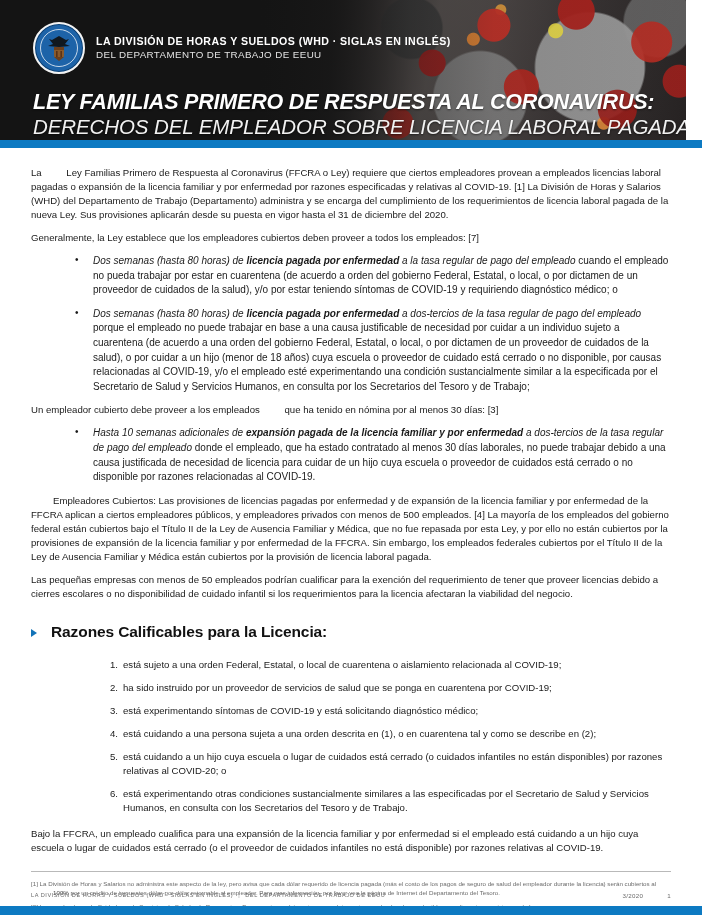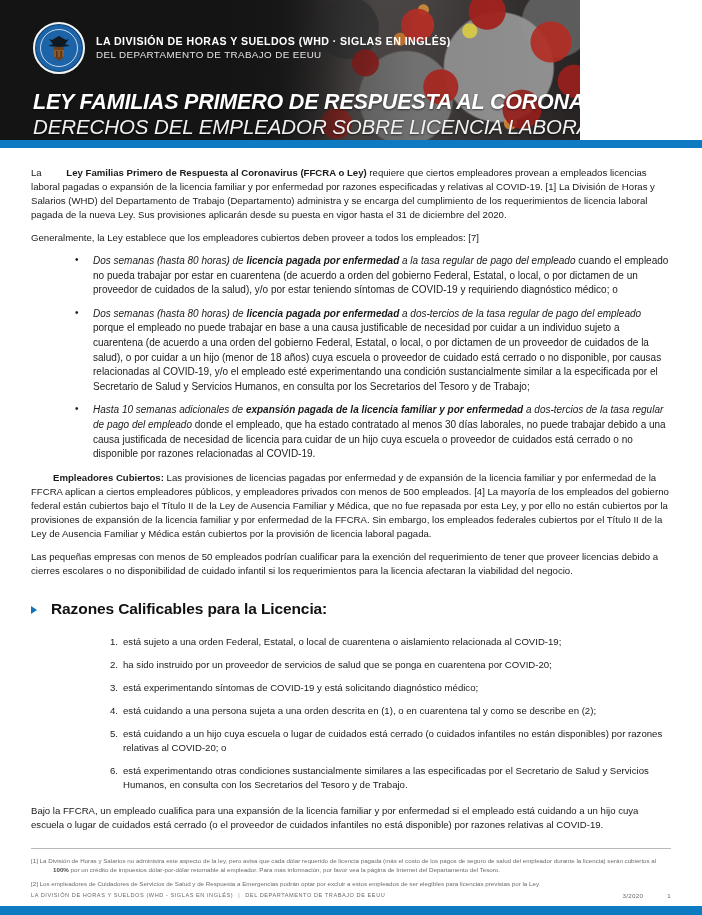--- a/index.html
+++ b/index.html
@@ -12,21 +12,21 @@
     height: 915px;
     font-family: "Liberation Sans", sans-serif;
     color: #1a1a1a;
     overflow: hidden;
     position: relative;
   }
 
   
   .banner {
     position: relative;
-    width: 580px;
+    width: 686px;
     height: 140px;
     background: #14532d;
     overflow: hidden;
   }
   .banner-photo {
     position: absolute;
     inset: 0;
     background:
       radial-gradient(circle at 72% 18%, rgba(200,50,40,0.95) 0 16px, rgba(0,0,0,0) 17px),
       radial-gradient(circle at 84% 8%,  rgba(175,35,30,0.95) 0 18px, rgba(0,0,0,0) 19px),
@@ -144,21 +144,21 @@
   .content {
     padding: 18px 31px 0 31px;
   }
   p.para {
     margin: 0 0 9px 0;
     font-size: 9.6px;
     line-height: 1.46;
     text-align: left;
     color: #1a1a1a;
   }
-  .b { font-weight: bold; padding-left: 22px; }
+  .b { font-weight: normal; padding-left: 22px; }
   .i { font-style: italic; }
   .bi { font-weight: bold; font-style: italic; }
 
   ul.bullets {
     margin: 2px 0 9px 0;
     padding: 0;
     list-style: none;
   }
   ul.bullets > li {
     position: relative;
@@ -311,38 +311,39 @@
 
   <p class="para"><span>La </span><span class="b">Ley Familias Primero de Respuesta al Coronavirus (FFCRA o Ley)</span><span> requiere que ciertos empleadores provean a empleados licencias laboral pagadas o expansión de la licencia familiar y por enfermedad por razones especificadas y relativas al COVID-19. [1] La División de Horas y Salarios (WHD) del Departamento de Trabajo (Departamento) administra y se encarga del cumplimiento de los requerimientos de licencia laboral pagada de la nueva Ley. Sus provisiones aplicarán desde su puesta en vigor hasta el 31 de diciembre del 2020.</span></p>
 
   <p class="para">Generalmente, la Ley establece que los empleadores cubiertos deben proveer a todos los empleados: [7]</p>
 
   <ul class="bullets">
     <li><span class="i">Dos semanas (hasta 80 horas) de </span><span class="bi">licencia pagada por enfermedad</span><span class="i"> a la tasa regular de pago del empleado</span><span> cuando el empleado no pueda trabajar por estar en cuarentena (de acuerdo a orden del gobierno Federal, Estatal, o local, o por dictamen de un proveedor de cuidados de la salud), y/o por estar teniendo síntomas de COVID-19 y requiriendo diagnóstico médico; o</span></li>
     <li><span class="i">Dos semanas (hasta 80 horas) de </span><span class="bi">licencia pagada por enfermedad</span><span class="i"> a dos-tercios de la tasa regular de pago del empleado</span><span> porque el empleado no puede trabajar en base a una causa justificable de necesidad por cuidar a un individuo sujeto a cuarentena (de acuerdo a una orden del gobierno Federal, Estatal, o local, o por dictamen de un proveedor de cuidados de la salud), o por cuidar a un hijo (menor de 18 años) cuya escuela o proveedor de cuidado está cerrado o no disponible, por causas relacionadas al COVID-19, y/o el empleado esté experimentando una condición sustancialmente similar a la especificada por el Secretario de Salud y Servicios Humanos, en consulta por los Secretarios del Tesoro y de Trabajo;</span></li>
   </ul>
 
+  <p class="para"><span>Un empleador cubierto debe proveer a los empleados </span><span class="b">que ha tenido en nómina por al menos 30 días</span><span>: [3]</span></p>
 
   <ul class="bullets">
     <li><span class="i">Hasta 10 semanas adicionales de </span><span class="bi">expansión pagada de la licencia familiar y por enfermedad</span><span class="i"> a dos-tercios de la tasa regular de pago del empleado</span><span> donde el empleado, que ha estado contratado al menos 30 días laborales, no puede trabajar debido a una causa justificada de necesidad de licencia para cuidar de un hijo cuya escuela o proveedor de cuidados está cerrado o no disponible por razones relacionadas al COVID-19.</span></li>
   </ul>
 
   <p class="para"><span class="b">Empleadores Cubiertos:</span><span> Las provisiones de licencias pagadas por enfermedad y de expansión de la licencia familiar y por enfermedad de la FFCRA aplican a ciertos empleadores públicos, y empleadores privados con menos de 500 empleados. [4] La mayoría de los empleados del gobierno federal están cubiertos bajo el Título II de la Ley de Ausencia Familiar y Médica, que no fue repasada por esta Ley, y por ello no están cubiertos por la provisiones de expansión de la licencia familiar y por enfermedad de la FFCRA. Sin embargo, los empleados federales cubiertos por el Título II de la Ley de Ausencia Familiar y Médica están cubiertos por la provisión de licencia laboral pagada.</span></p>
 
   <p class="para">Las pequeñas empresas con menos de 50 empleados podrían cualificar para la exención del requerimiento de tener que proveer licencias debido a cierres escolares o no disponibilidad de cuidado infantil si los requerimientos para la licencia afectaran la viabilidad del negocio.</p>
 
   <div class="section-head">
     <span class="tri"></span>
     <h2>Razones Calificables para la Licencia:</h2>
   </div>
 
 
   <ol class="numbered">
     <li>está sujeto a una orden Federal, Estatal, o local de cuarentena o aislamiento relacionada al COVID-19;</li>
-    <li>ha sido instruido por un proveedor de servicios de salud que se ponga en cuarentena por COVID-20;</li>
+    <li>ha sido instruido por un proveedor de servicios de salud que se ponga en cuarentena por COVID-19;</li>
     <li>está experimentando síntomas de COVID-19 y está solicitando diagnóstico médico;</li>
     <li>está cuidando a una persona sujeta a una orden descrita en (1), o en cuarentena tal y como se describe en (2);</li>
     <li>está cuidando a un hijo cuya escuela o lugar de cuidados está cerrado (o cuidados infantiles no están disponibles) por razones relativas al COVID-20; o</li>
     <li>está experimentando otras condiciones sustancialmente similares a las especificadas por el Secretario de Salud y Servicios Humanos, en consulta con los Secretarios del Tesoro y de Trabajo.</li>
   </ol>
 
   <p class="para">Bajo la FFCRA, un empleado cualifica para una expansión de la licencia familiar y por enfermedad si el empleado está cuidando a un hijo cuya escuela o lugar de cuidados está cerrado (o el proveedor de cuidados infantiles no está disponible) por razones relativas al COVID-19.</p>
 
   <div class="footnotes">
     <p><span>[1] La División de Horas y Salarios no administra este aspecto de la ley, pero avisa que cada dólar requerido de licencia pagada (más el costo de los pagos de seguro de salud del empleador durante la licencia) serán cubiertos al </span><span class="b">100%</span><span> por un crédito de impuestos dólar-por-dólar retornable al empleador. Para mas información, por favor vea la página de Internet del Departamento del Tesoro.</span></p>

